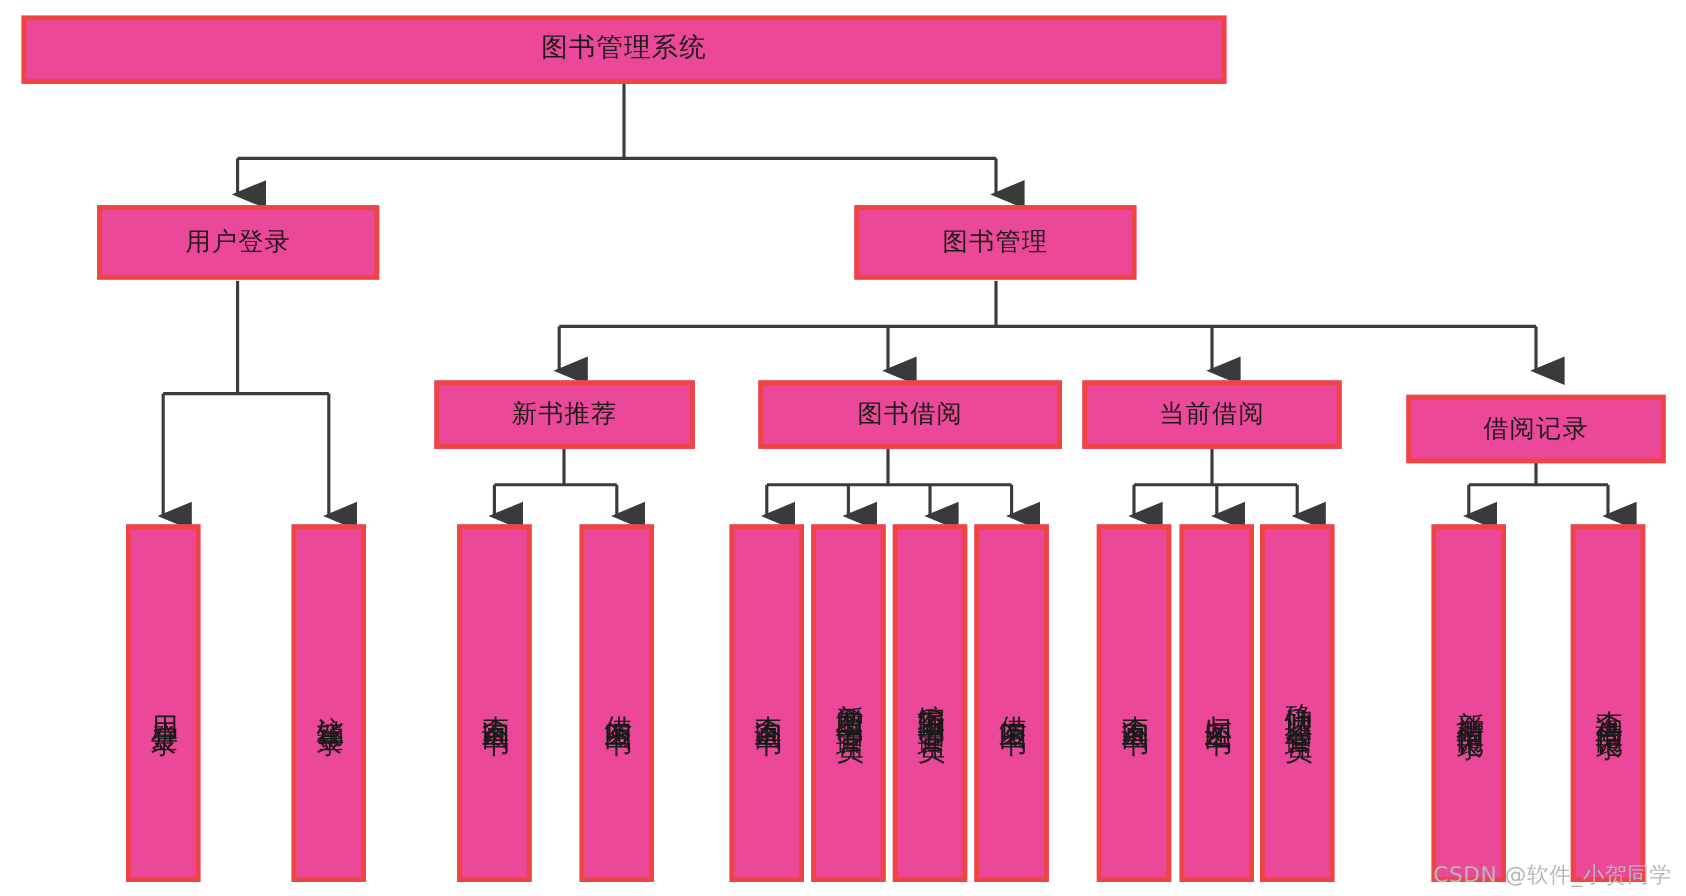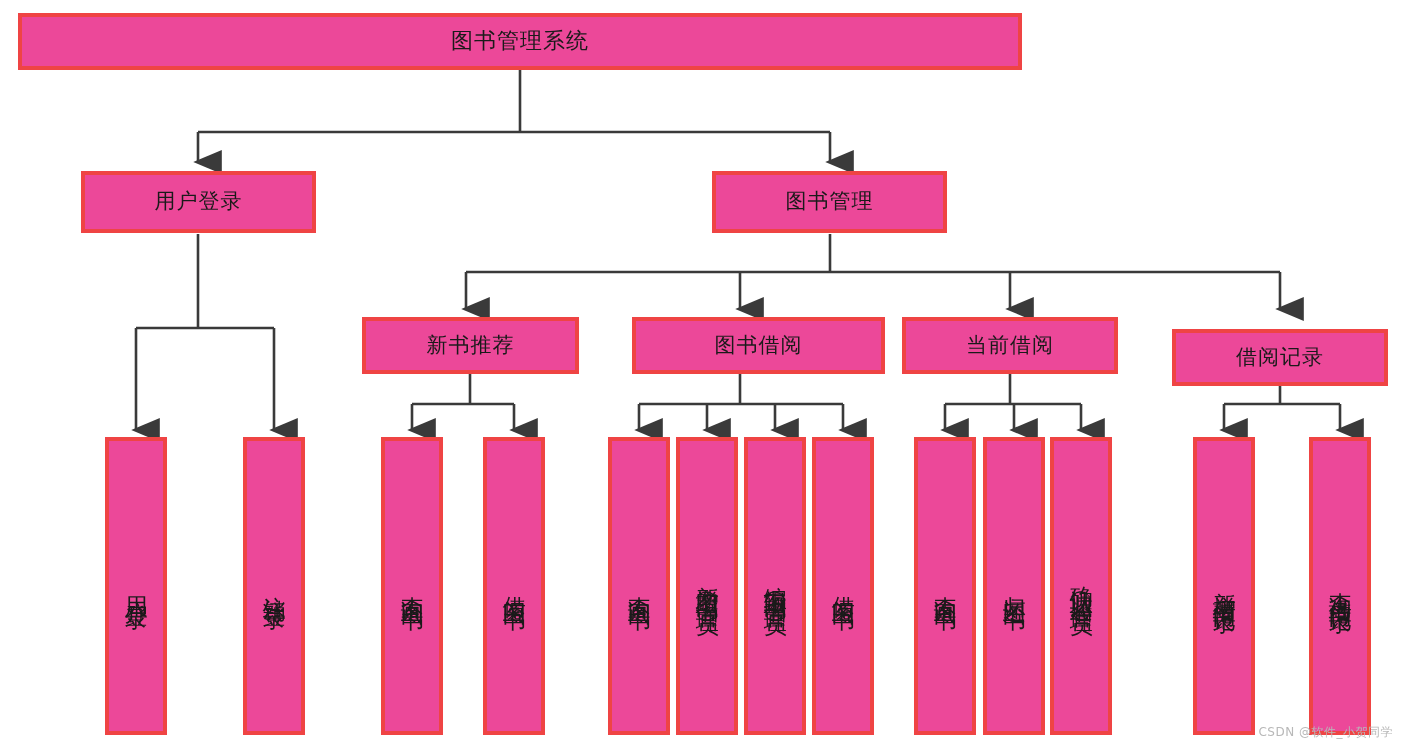--- a/index.html
+++ b/index.html
@@ -71,21 +71,21 @@
   .node.vert .vlabel {
     writing-mode: vertical-rl;
     text-orientation: upright;
     display: block;
   }
 
   #watermark {
     position: absolute;
     right: 12px;
     bottom: 6px;
-    font-size: 12px;
+    font-size: 18px;
     color: #b8b8b8;
     letter-spacing: 0.5px;
     white-space: nowrap;
     font-family: "DejaVu Sans", "Liberation Sans", sans-serif;
   }
 </style>
 </head>
 <body>
 
 <div id="diagram-root">

